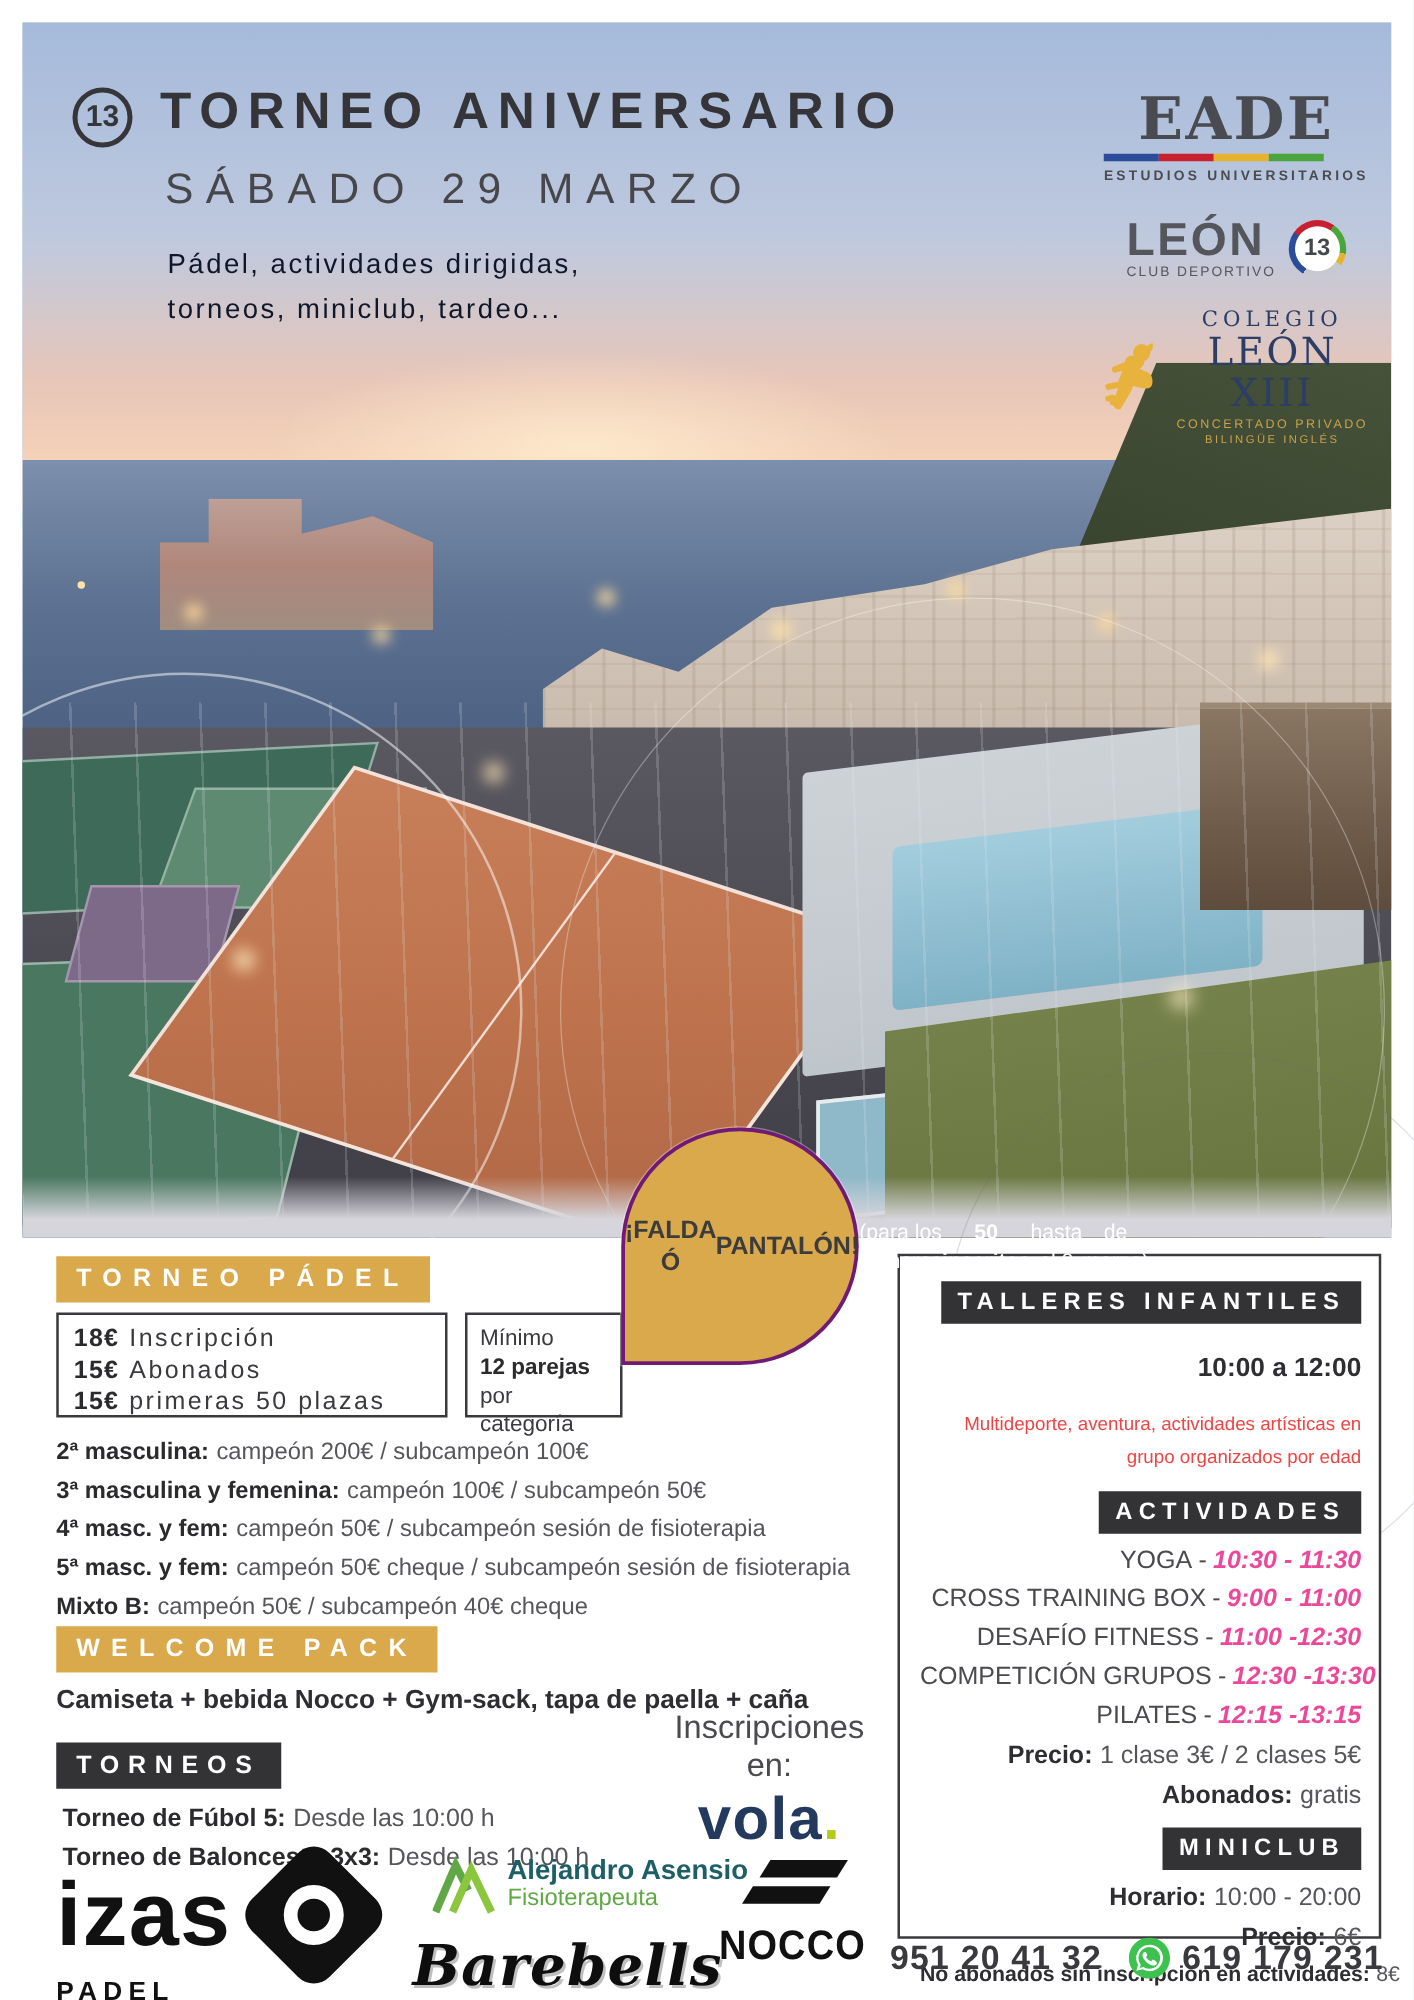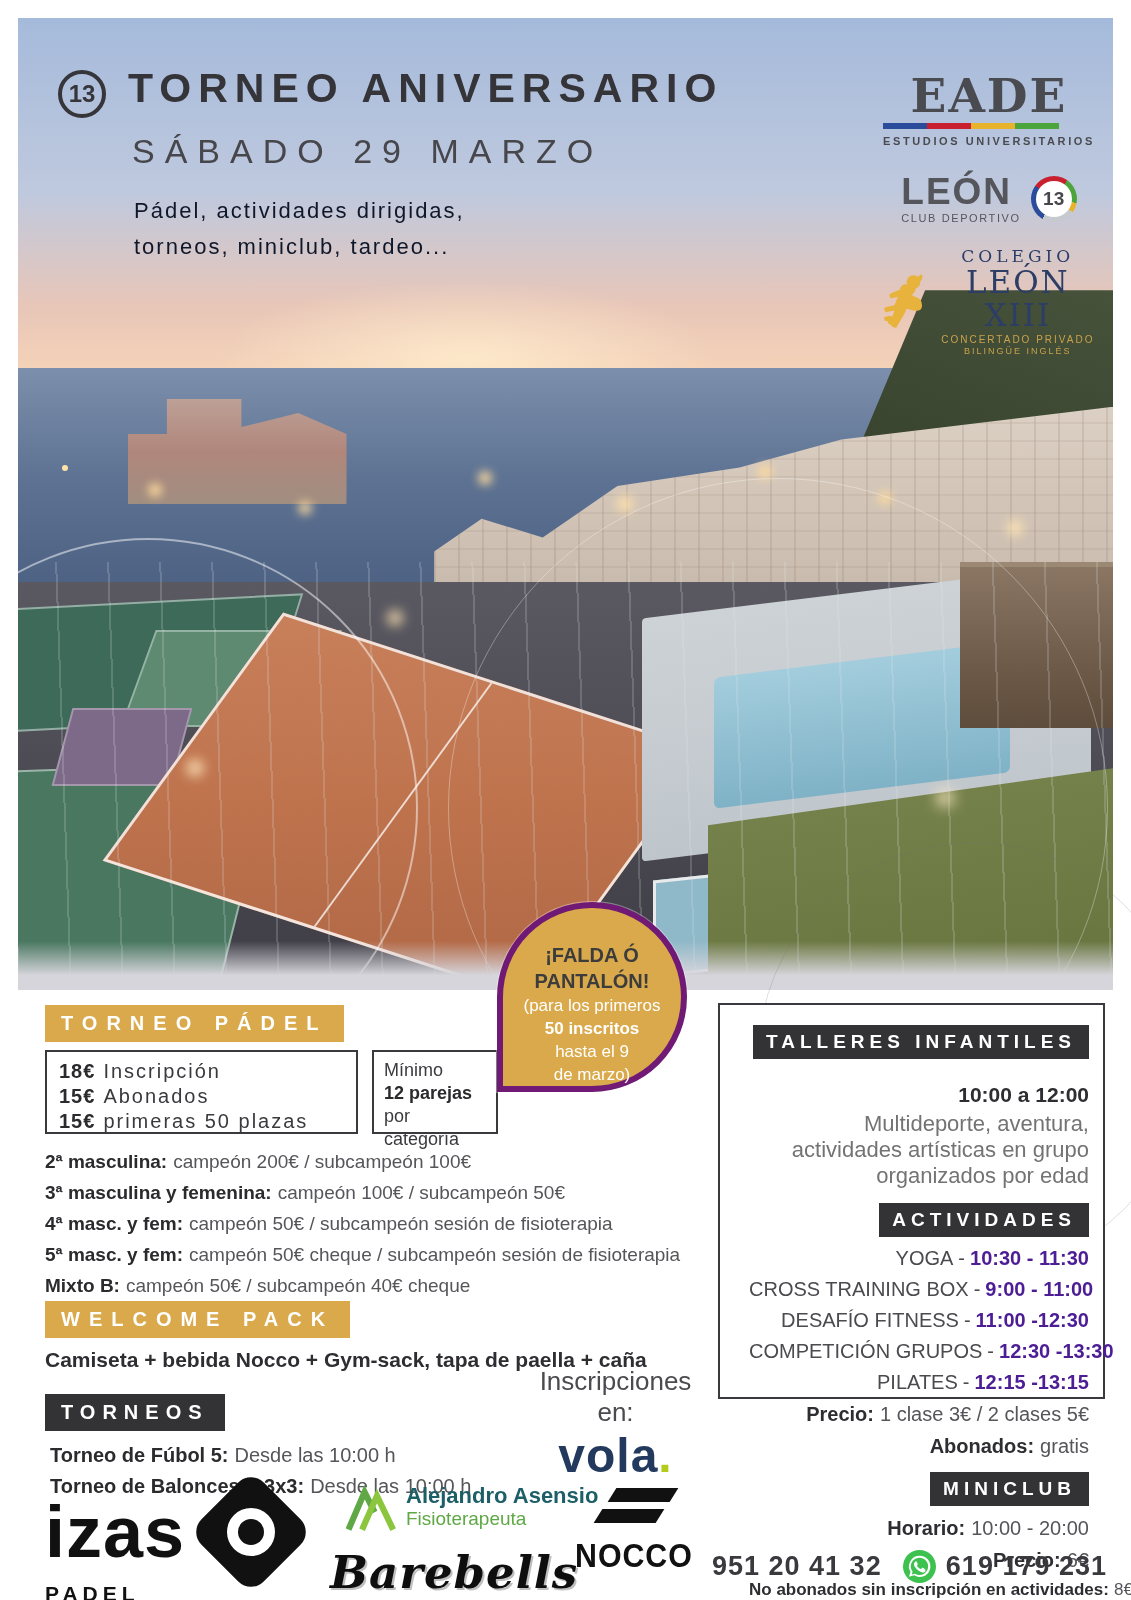--- a/index.html
+++ b/index.html
@@ -95,22 +95,22 @@
     align-items:center; justify-content:center; font-weight:800; font-size:19px; color:#46474C; }
   .colegio { display:flex; align-items:center; margin-top:22px; }
   .colegio-txt { margin-left:6px; text-align:center; }
   .col-l1 { font-family:"DejaVu Serif", serif; font-size:17px; letter-spacing:4px; color:#2C3E66; }
   .col-l2 { font-family:"DejaVu Serif", serif; font-size:31px; letter-spacing:2px; color:#2C3E66; line-height:1.05; }
   .col-l3 { font-size:10px; letter-spacing:2px; color:#C9A24B; margin-top:3px; }
   .col-l4 { font-size:9px; letter-spacing:2px; color:#C9A24B; margin-top:1px; }
 
   
   .promo-badge { position:absolute; left:497px; top:902px; width:190px; height:190px; z-index:6;
-    background:#D9A94B; border:6px solid #701a75; border-radius:50% 50% 50% 0;
-    display:flex; flex-direction:column; align-items:center; justify-content:flex-end; text-align:center;
+    background:#D9A94B; border:3px solid #701a75; border-radius:50% 50% 50% 0;
+    display:flex; flex-direction:row; align-items:center; justify-content:flex-start; text-align:center;
     box-shadow:0 0 0 1px rgba(255,255,255,.35); }
   .pb-dark { font-weight:800; font-size:20px; color:#3C3C3C; line-height:26px; }
   .pb-white { font-size:17px; color:#fff; line-height:23px; }
   .pb-white.b { font-weight:800; }
 
   
   .banner { display:inline-block; color:#fff; font-weight:800; padding:7px 16px; white-space:nowrap; }
   .banner.gold { background:#D9A94B; letter-spacing:9px; font-size:20px; }
   .banner.dark { background:#333336; letter-spacing:7px; font-size:20px; }
   .panel .banner { font-size:19px; letter-spacing:5px; padding:6px 13px; background:#333336; }
@@ -132,29 +132,29 @@
   .tor-banner { position:absolute; left:45px; top:1394px; z-index:3; }
   .tor-items { position:absolute; left:50px; top:1440px; z-index:3; }
   .tor-line { font-size:20px; line-height:31px; color:#55555A; white-space:nowrap; }
   .tor-line .lbl { font-weight:800; color:#2B2B2E; margin-right:6px; }
   .inscripciones { position:absolute; left:528px; top:1366px; width:175px; text-align:center; z-index:3; }
   .insc-label { font-size:26px; color:#4A4A4F; }
   .vola { margin-top:4px; font-size:48px; font-weight:800; color:#233A5E; letter-spacing:1px; line-height:1; }
   .vola .dot { color:#B3CC1A; }
 
   
-  .panel { position:absolute; left:718px; top:1003px; width:387px; height:396px; border:2px solid #3A3A3E;
-    background:#fff; z-index:3; padding:20px 14px 0 29px; text-align:right; }
+  .panel { position:absolute; left:718px; top:1003px; width:387px; height:548px; border:2px solid #3A3A3E;
+    background:#fff; z-index:3; padding:20px 14px 0 16px; text-align:right; }
   .panel .banner-row { margin-bottom:4px; }
   .p-time { font-size:21px; font-weight:800; color:#2E2E32; margin-top:24px; }
-  .p-desc { font-size:22px; color:#737373; line-height:26px; margin-top:4px; }
+  .p-desc { font-size:15px; color:#ef4444; line-height:26px; margin-top:20px; }
   .act-banner-row { margin-top:14px; margin-bottom:6px; }
   .act-line { font-size:20px; line-height:31px; color:#4A4A4F; white-space:nowrap; }
   .act-line .sep { margin:0 5px; }
-  .act-line .time { font-weight:800; color:#4c1d95; }
+  .act-line .time { font-weight:800; color:#ec4899;font-style:italic; }
   .kv { font-size:20px; line-height:32px; color:#55555A; }
   .kv .lbl { font-weight:800; color:#2E2E32; margin-right:6px; }
   .mini-banner-row { margin-top:10px; margin-bottom:6px; }
   .nota { font-size:17px; line-height:28px; color:#55555A; white-space:nowrap; }
   .nota .lbl { font-weight:800; color:#2E2E32; margin-right:5px; }
 
   
   .contact { position:absolute; left:712px; top:1550px; width:395px; display:flex; align-items:center;
     justify-content:space-between; z-index:3; }
   .phone { font-size:27px; font-weight:800; color:#3A3A3E; letter-spacing:1px; }

